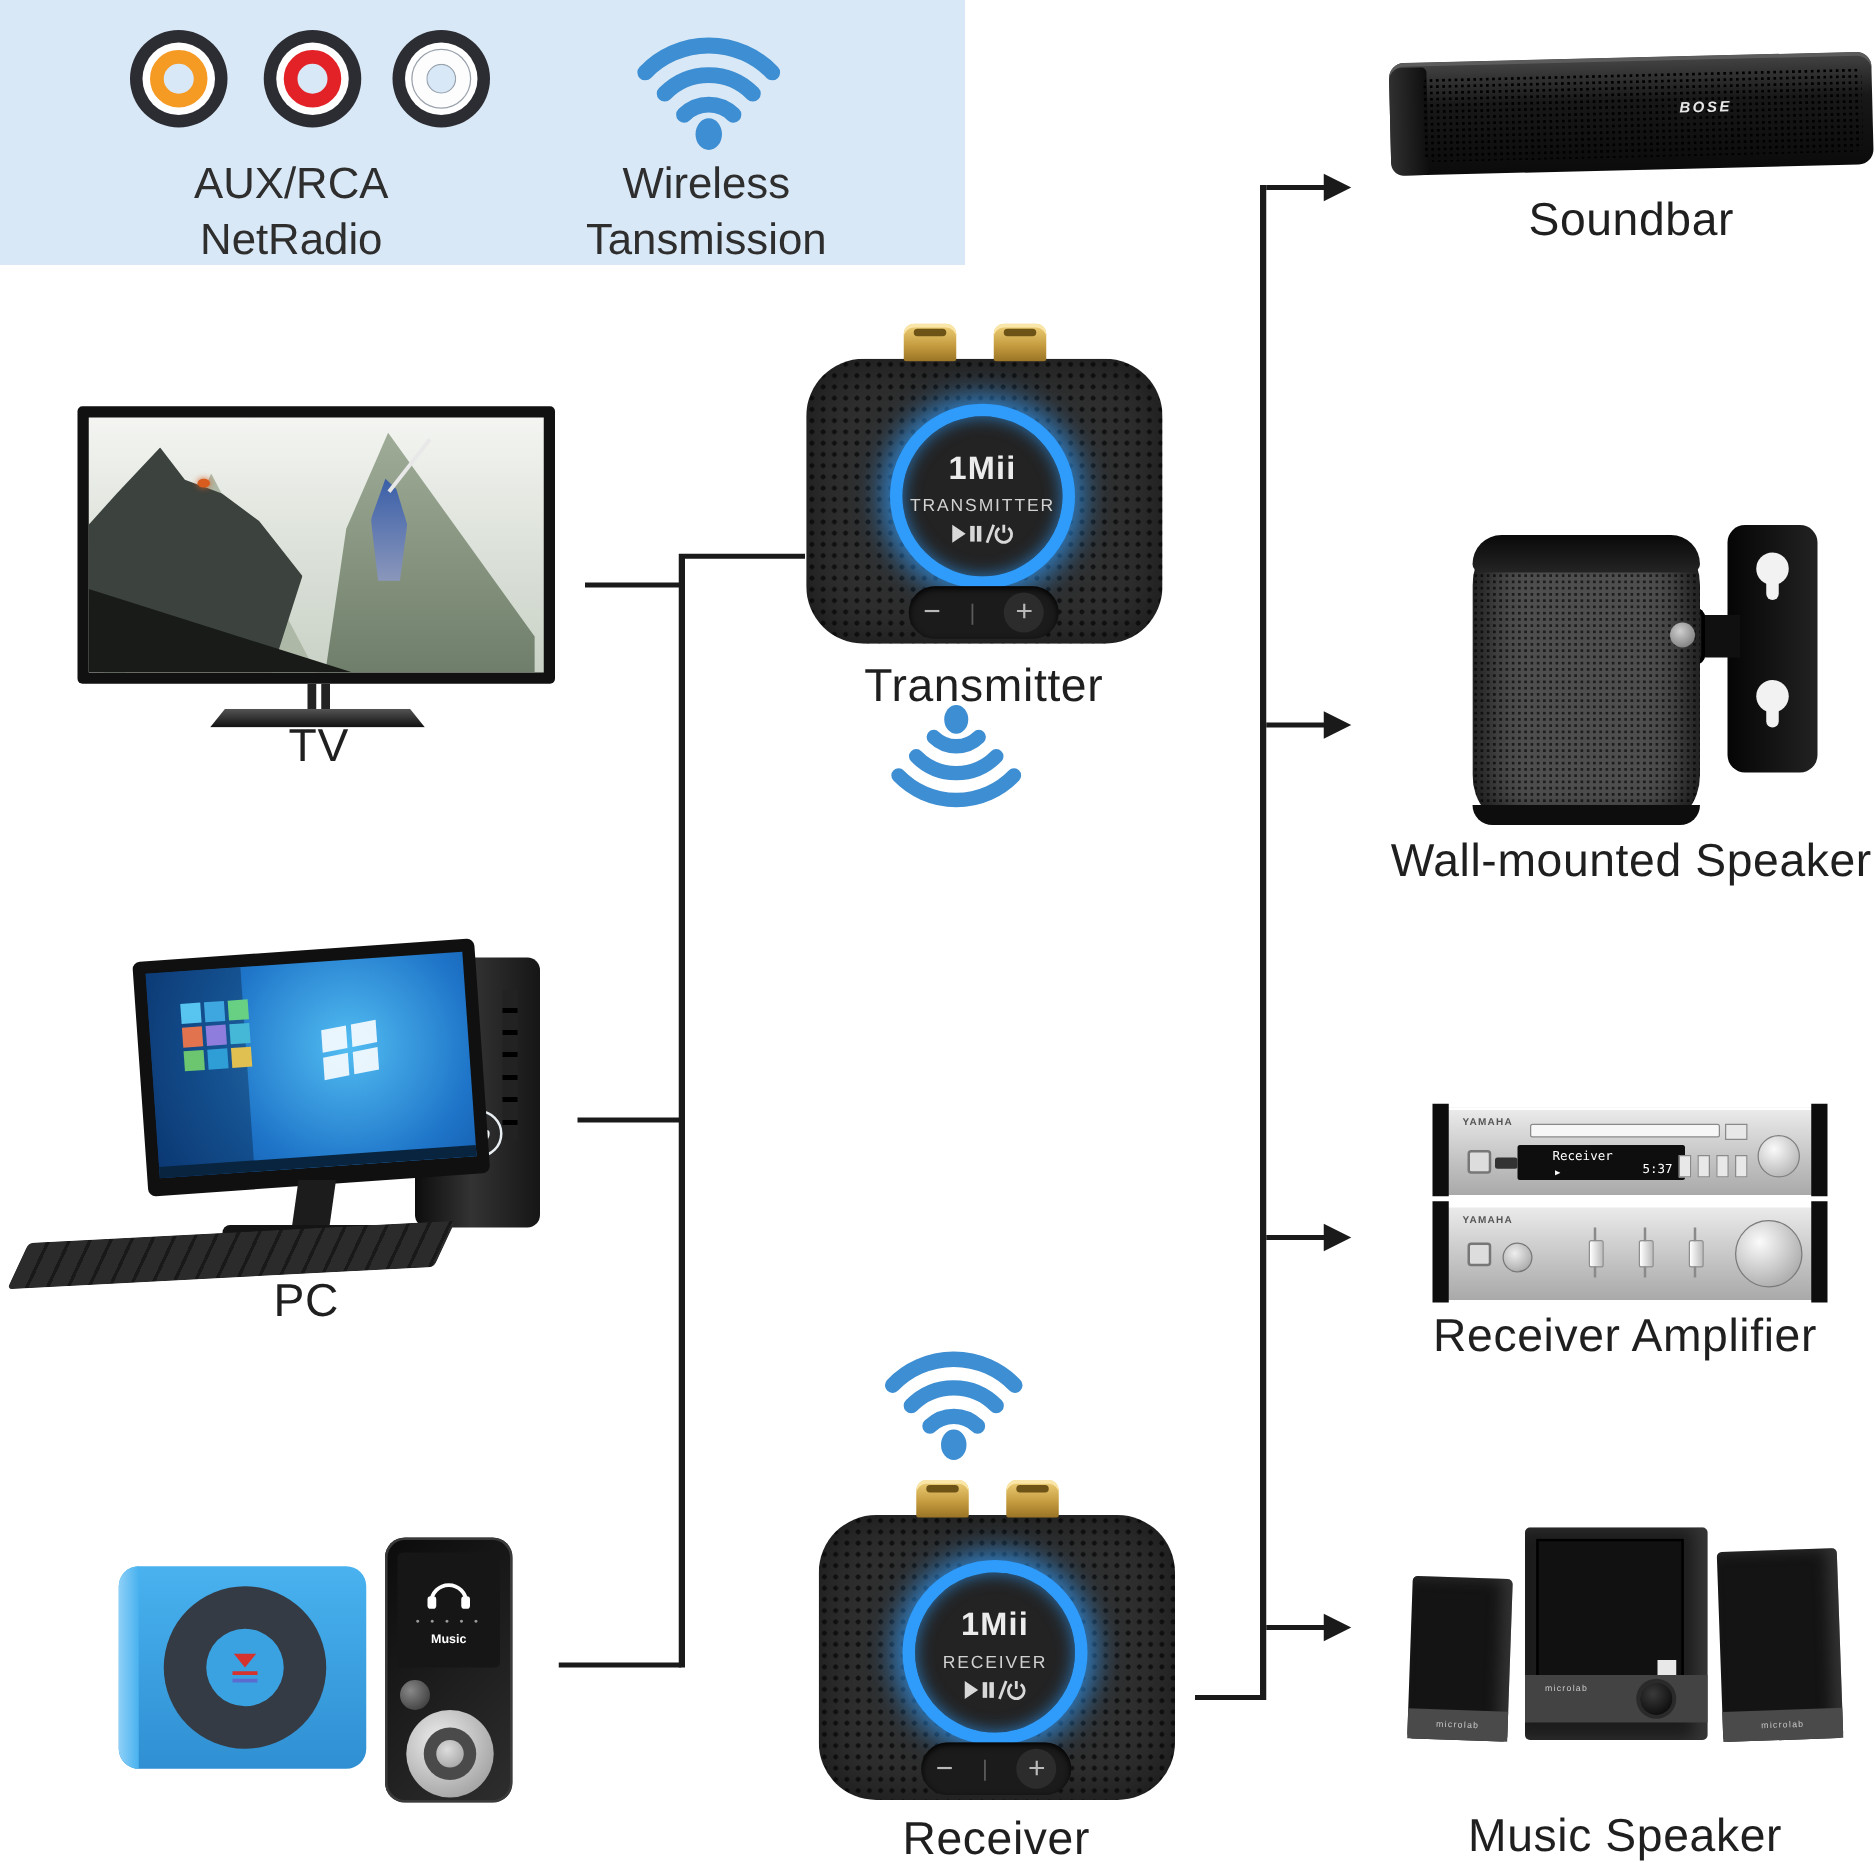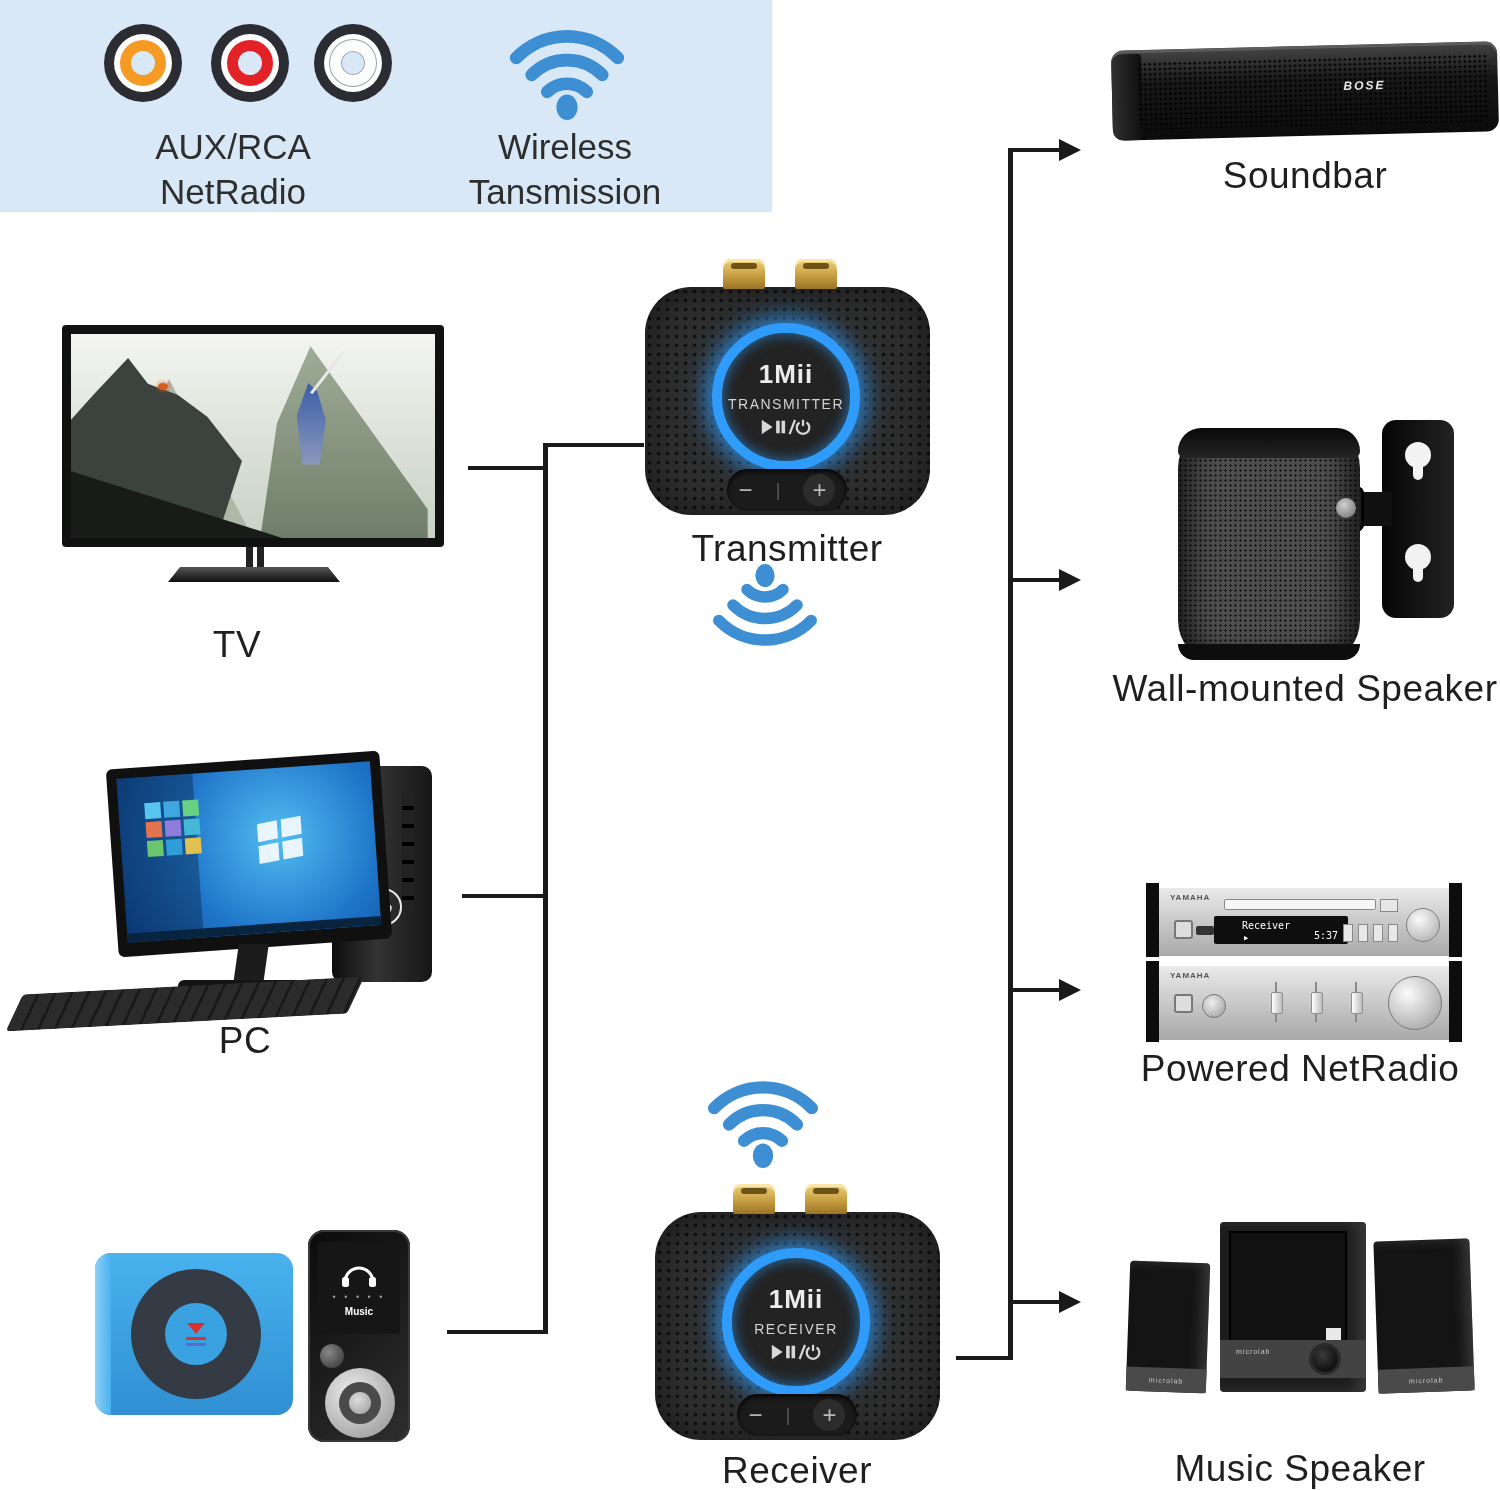--- a/index.html
+++ b/index.html
@@ -178,21 +178,21 @@
       <div class="dino"></div>
       <div class="dino-eye"></div>
       <div class="robot"></div>
       <div class="sword"></div>
       <div class="wing"></div>
     </div>
   </div>
   <div class="abs tv-neck"></div>
   <div class="abs tv-neck2"></div>
   <div class="abs tv-base"></div>
-  <div class="caption" style="left:137px;top:576px;width:200px;margin-top:48px;">TV</div>
+  <div class="caption" style="left:155px;top:576px;width:200px;">TV</div>
 
   <div class="abs tower">
     <div class="drive"></div>
     <div class="hp-logo">hp</div>
   </div>
   <div class="abs monitor">
     <div class="mon-screen">
       <div class="start-col"></div>
       <div class="tiles">
         <i style="background:#58c5f0"></i>
@@ -351,21 +351,21 @@
       <div class="amp-side" style="right:-6px;"></div>
       <div class="yamaha">YAMAHA</div>
       <div class="pwr-sq" style="top:30px;"></div>
       <div class="in-knob"></div>
       <div class="slider" style="left:118px;"></div>
       <div class="slider" style="left:158px;"></div>
       <div class="slider" style="left:198px;"></div>
       <div class="knob-b"></div>
     </div>
   </div>
-  <div class="caption" style="left:1100px;top:1048px;width:400px;">Powered NetRadio</div>
+  <div class="caption" style="left:1100px;top:1048px;width:400px;">Receiver Amplifier</div>
 
   <div class="abs sat" style="left:1128px;top:1262px;width:80px;height:130px;transform:rotate(2deg);">
     <div class="strip">
         <span class="microlab">microlab</span>
       </div>
   </div>
   <div class="abs sub">
     <div class="sub-front">
         <div class="sub-logo"></div>
       </div>

